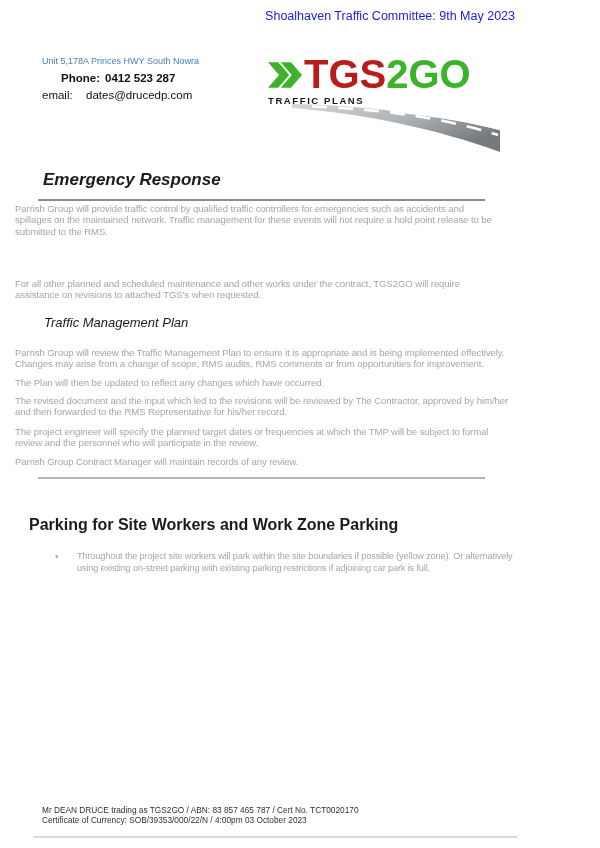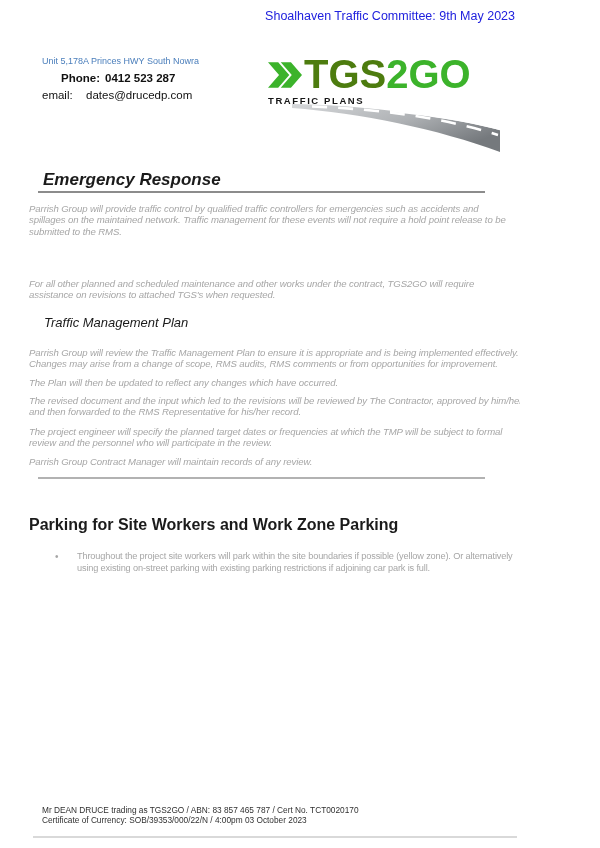--- a/index.html
+++ b/index.html
@@ -27,35 +27,35 @@
   .contact .row{font-size:11.5px;line-height:13px;margin-bottom:4px;color:#111;}
   .contact .row .lbl{display:inline-block;width:44px;}
   .contact .row.phone .lbl,.contact .row.phone .val{font-weight:bold;padding-left:19px;}
 
   
   .logo{position:absolute;left:268px;top:56px;width:245px;height:100px;}
   .logo-top{display:flex;align-items:center;height:36px;}
   .chev{display:block;margin-top:2px;}
   .brand{font-size:40px;font-weight:900;line-height:36px;letter-spacing:0px;margin-left:2px;
     font-family:"Liberation Sans",sans-serif;}
-  .b-black{color:#4d7c0f;}
+  .b-black{color:#b91c1c;}
   .b-green{color:var(--logo-green);}
   .tagline{font-size:9.5px;font-weight:bold;letter-spacing:1.6px;color:#161616;margin-top:3px;}
   .road{position:absolute;left:22px;top:40px;}
 
   
   .h-rule{position:absolute;left:38px;right:35px;top:170px;
-    border-bottom:2px solid var(--rule-dark);padding:0 0 2px 5px;
+    border-bottom:2px solid var(--rule-dark);padding:0 0 10px 5px;
     font-size:17px;font-weight:bold;font-style:italic;color:var(--text-black);line-height:19px;}
   .h-plain{position:absolute;left:44px;top:313px;
     font-size:13px;font-weight:normal;font-style:italic;color:var(--text-black);line-height:19px;}
 
   
-  .para{position:absolute;left:29px;color:var(--body-gray);
-    font-size:9.6px;line-height:11.4px;letter-spacing:-0.1px;white-space:pre;font-style:italic;}
+  .para{position:absolute;left:15px;color:var(--body-gray);
+    font-size:9.6px;line-height:11.4px;letter-spacing:-0.1px;white-space:pre;}
 
   .mid-rule{position:absolute;left:38px;right:35px;top:477px;
     border-top:2px solid var(--rule-light);}
 
   .h-section{position:absolute;left:29px;top:518px;
     font-size:16px;font-weight:bold;color:var(--text-black);line-height:14px;}
 
   .bullet-item{position:absolute;left:55px;top:551px;display:flex;}
   .bullet-item .dot{width:22px;color:var(--body-gray);font-size:10px;line-height:11.6px;}
   .bullet-item .btext{color:var(--body-gray);font-size:9.2px;line-height:11.6px;

